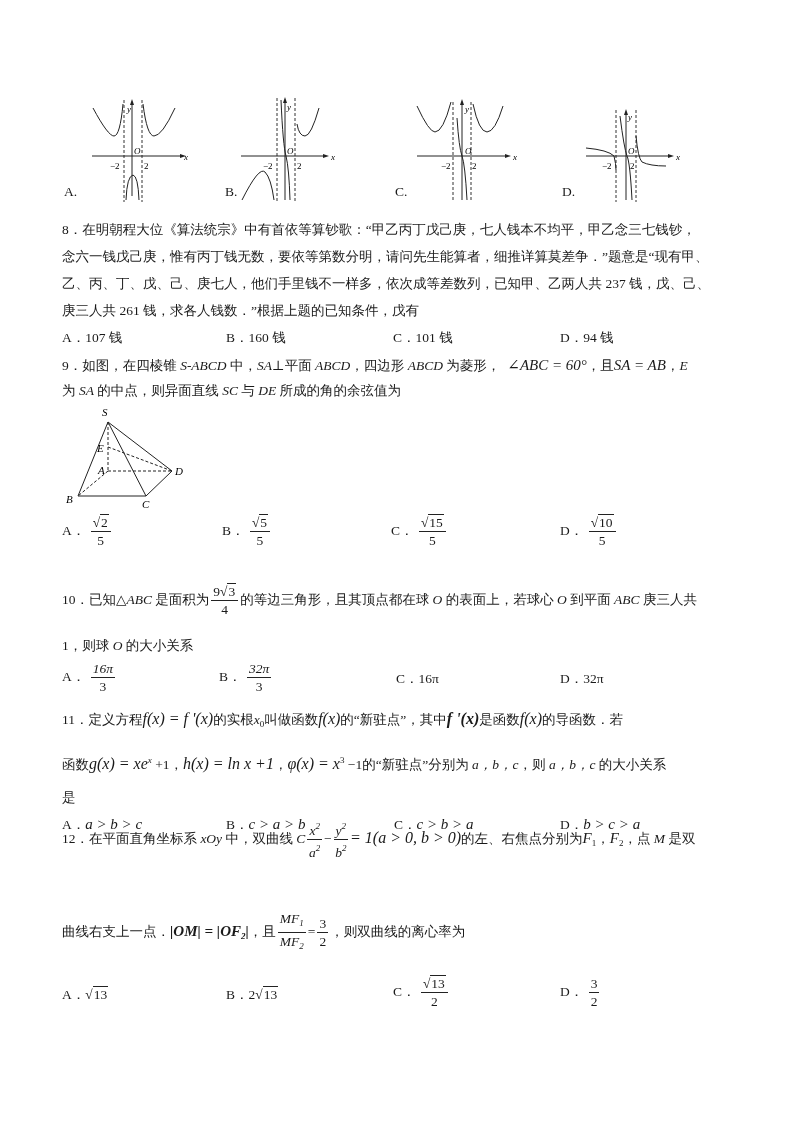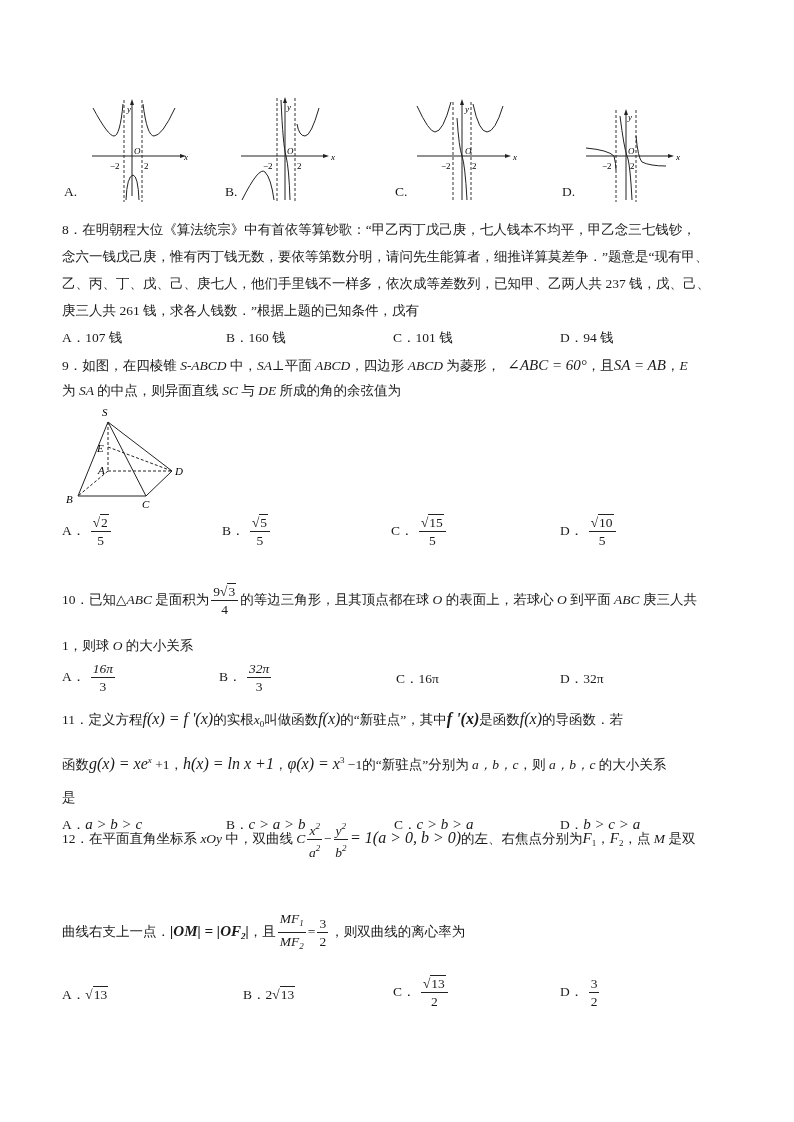--- a/index.html
+++ b/index.html
@@ -225,21 +225,21 @@
       <span class="num it"><span>MF</span><sub>1</sub></span>
       <span class="den it"><span>MF</span><sub>2</sub></span>
     </span><span>=</span><span class="frac">
       <span class="num">3</span>
       <span class="den">2</span>
     </span><span>，则双曲线的离心率为</span>
 </div>
 <div class="opt" style="left:62px;top:986px;">
   <span>A．</span>√<span class="sqrt"><span class="rad">13</span></span>
 </div>
-<div class="opt" style="left:243px;top:986px;">
+<div class="opt" style="left:226px;top:986px;">
   <span>B．</span><span>2</span>√<span class="sqrt"><span class="rad">13</span></span>
 </div>
 <div class="opt" style="left:393px;top:975px;">
   <span>C．</span>
   <span class="frac">
       <span class="num">√<span class="sqrt"><span class="rad">13</span></span></span>
       <span class="den">2</span>
     </span>
 </div>
 <div class="opt" style="left:560px;top:975px;">

